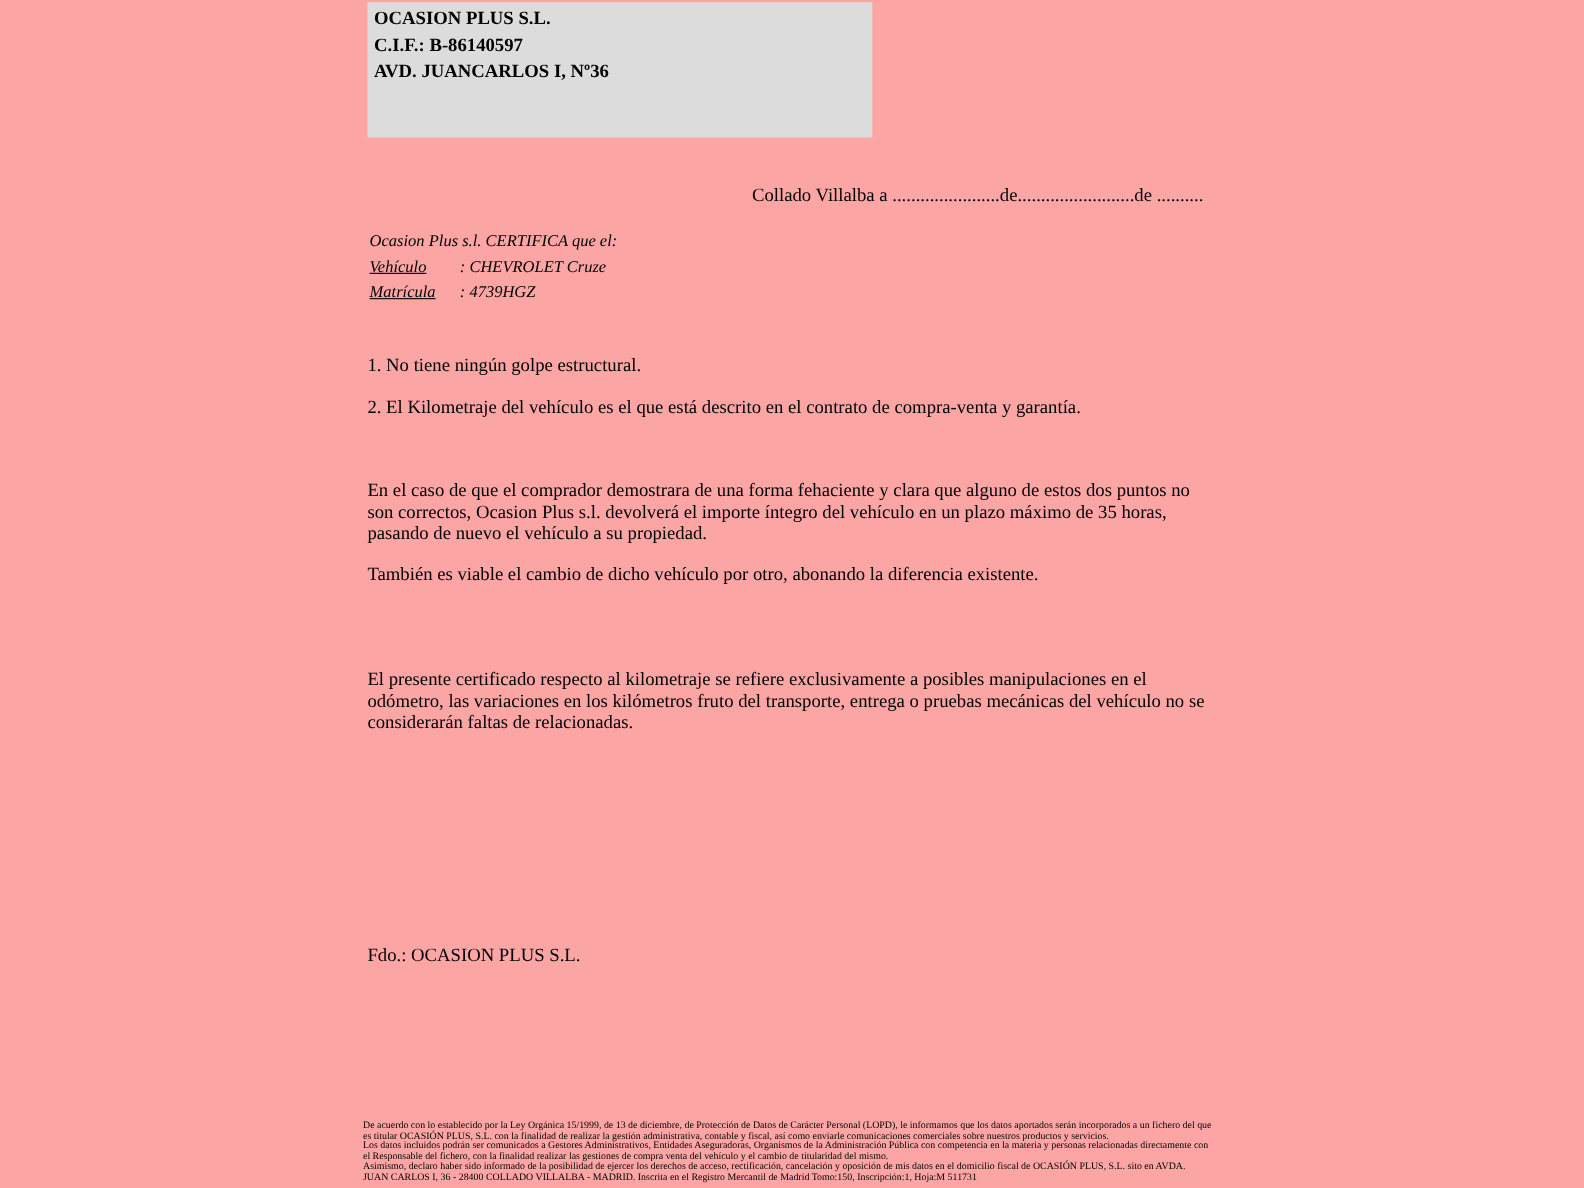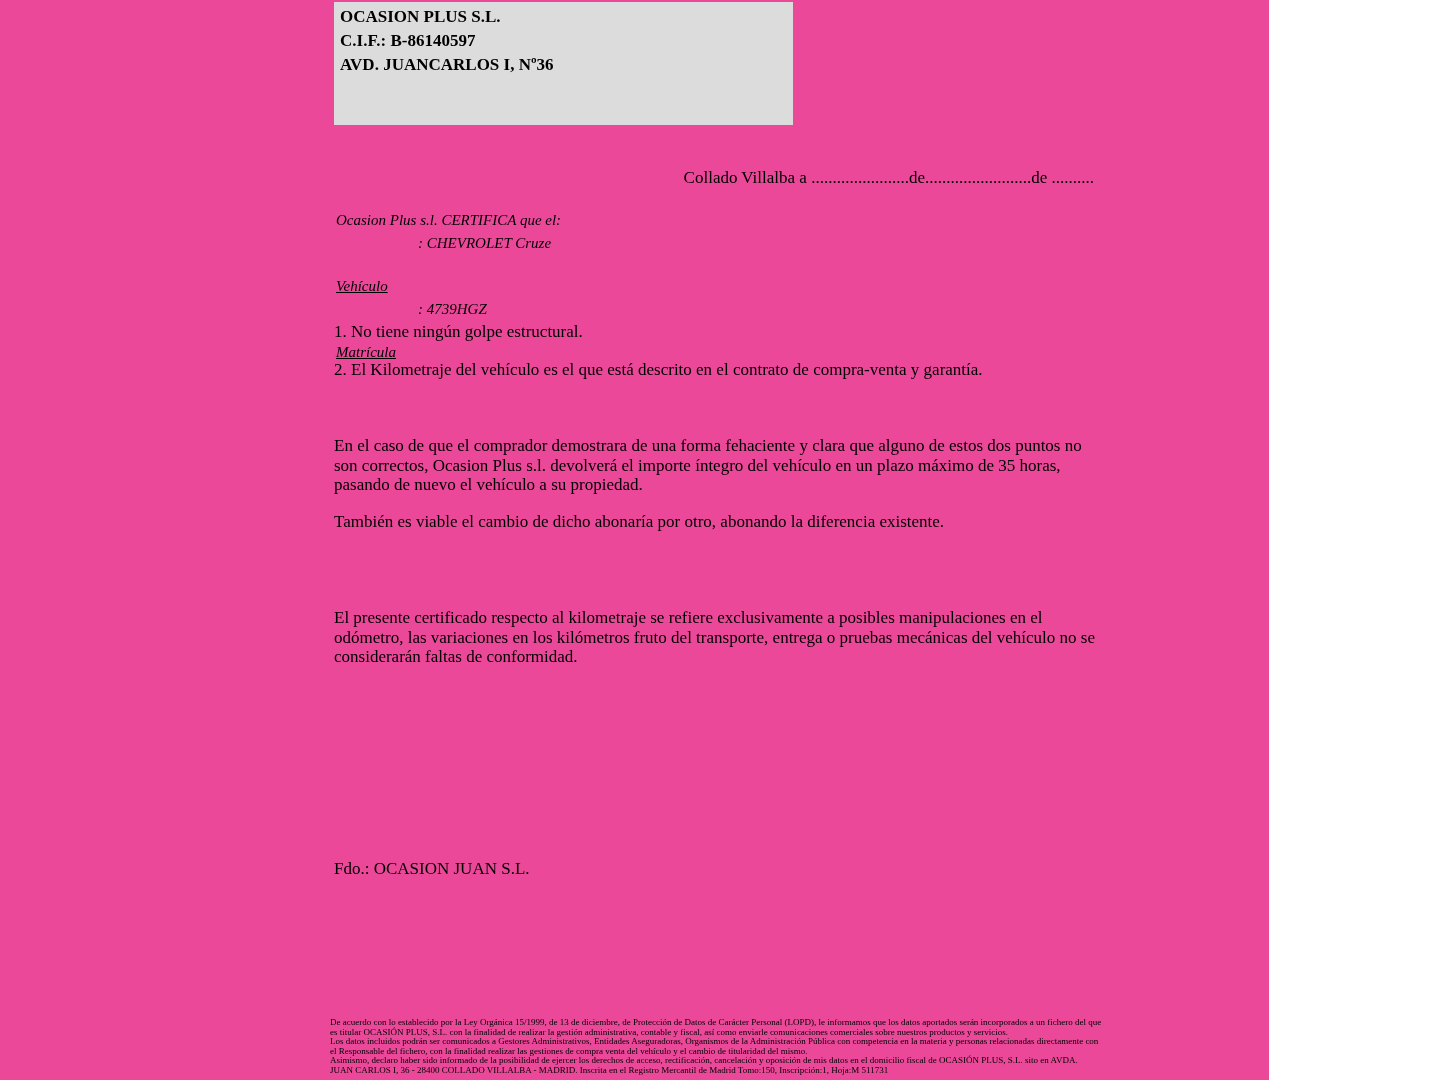--- a/index.html
+++ b/index.html
@@ -1,33 +1,33 @@
 <!DOCTYPE html>
 <html><head>
 <meta charset="utf-8">
 <style>
   * { margin:0; padding:0; box-sizing:border-box; }
   html,body { width:1440px; height:1080px; background:#ffffff; }
   body { font-family:"Liberation Serif","DejaVu Serif",serif; color:#000; }
-  .page { position:relative; width:1269px; height:1080px; overflow:hidden; background:#ec4899; }
+  .page { position:relative; width:1440px; height:1080px; overflow:hidden; background:#fca5a5; }
 
   .header-box {
     position:absolute; left:334px; top:2px; width:459px; height:123px;
     background:#dcdcdc; padding:3px 0 0 6px;
     font-weight:bold; font-size:17px; line-height:24px;
   }
 
   .date-line {
     position:absolute; left:334px; top:168px; width:760px;
     text-align:right; font-size:17px; line-height:19px;
   }
 
   .certify { position:absolute; left:336px; top:209px; font-size:15px; line-height:23px;font-style:italic; }
   .field-row { display:flex; }
-  .field-label { text-decoration:underline; width:82px;margin-top:43px; }
+  .field-label { text-decoration:underline; width:82px; }
 
   .point { position:absolute; left:334px; font-size:17px; line-height:19px;text-align:center; }
   .point-1 { top:322px; }
   .point-2 { top:360px; }
 
   .para { position:absolute; left:334px; width:762px; font-size:17px; line-height:19.5px; }
   .para-1 { top:436px; }
   .para-2 { top:512px; }
   .para-3 { top:551px; }
   .para-4 { top:608px; }
@@ -62,24 +62,24 @@
     <div class="field-row">
       <span class="field-label">Matrícula</span>
       <span class="field-value">: 4739HGZ</span>
     </div>
   </div>
 
   <div class="point point-1">1. No tiene ningún golpe estructural.</div>
   <div class="point point-2">2. El Kilometraje del vehículo es el que está descrito en el contrato de compra-venta y garantía.</div>
 
   <div class="para para-1">En el caso de que el comprador demostrara de una forma fehaciente y clara que alguno de estos dos puntos no son correctos, Ocasion Plus s.l. devolverá el importe íntegro del vehículo en un plazo máximo de 35 horas, pasando de nuevo el vehículo a su propiedad.</div>
-  <div class="para para-2">También es viable el cambio de dicho abonaría por otro, abonando la diferencia existente.</div>
-  <div class="para para-4">El presente certificado respecto al kilometraje se refiere exclusivamente a posibles manipulaciones en el odómetro, las variaciones en los kilómetros fruto del transporte, entrega o pruebas mecánicas del vehículo no se considerarán faltas de conformidad.</div>
+  <div class="para para-2">También es viable el cambio de dicho vehículo por otro, abonando la diferencia existente.</div>
+  <div class="para para-4">El presente certificado respecto al kilometraje se refiere exclusivamente a posibles manipulaciones en el odómetro, las variaciones en los kilómetros fruto del transporte, entrega o pruebas mecánicas del vehículo no se considerarán faltas de relacionadas.</div>
 
-  <div class="signature">Fdo.: OCASION JUAN S.L.</div>
+  <div class="signature">Fdo.: OCASION PLUS S.L.</div>
 
   <div class="legal">
     <p>De acuerdo con lo establecido por la Ley Orgánica 15/1999, de 13 de diciembre, de Protección de Datos de Carácter Personal (LOPD), le informamos que los datos aportados serán incorporados a un fichero del que es titular OCASIÓN PLUS, S.L. con la finalidad de realizar la gestión administrativa, contable y fiscal, así como enviarle comunicaciones comerciales sobre nuestros productos y servicios.</p>
     <p>Los datos incluidos podrán ser comunicados a Gestores Administrativos, Entidades Aseguradoras, Organismos de la Administración Pública con competencia en la materia y personas relacionadas directamente con el Responsable del fichero, con la finalidad realizar las gestiones de compra venta del vehículo y el cambio de titularidad del mismo.</p>
     <p>Asimismo, declaro haber sido informado de la posibilidad de ejercer los derechos de acceso, rectificación, cancelación y oposición de mis datos en el domicilio fiscal de OCASIÓN PLUS, S.L. sito en AVDA. JUAN CARLOS I, 36 - 28400 COLLADO VILLALBA - MADRID. Inscrita en el Registro Mercantil de Madrid Tomo:150, Inscripción:1, Hoja:M 511731</p>
   </div>
 
 </div>
 
 </body></html>

